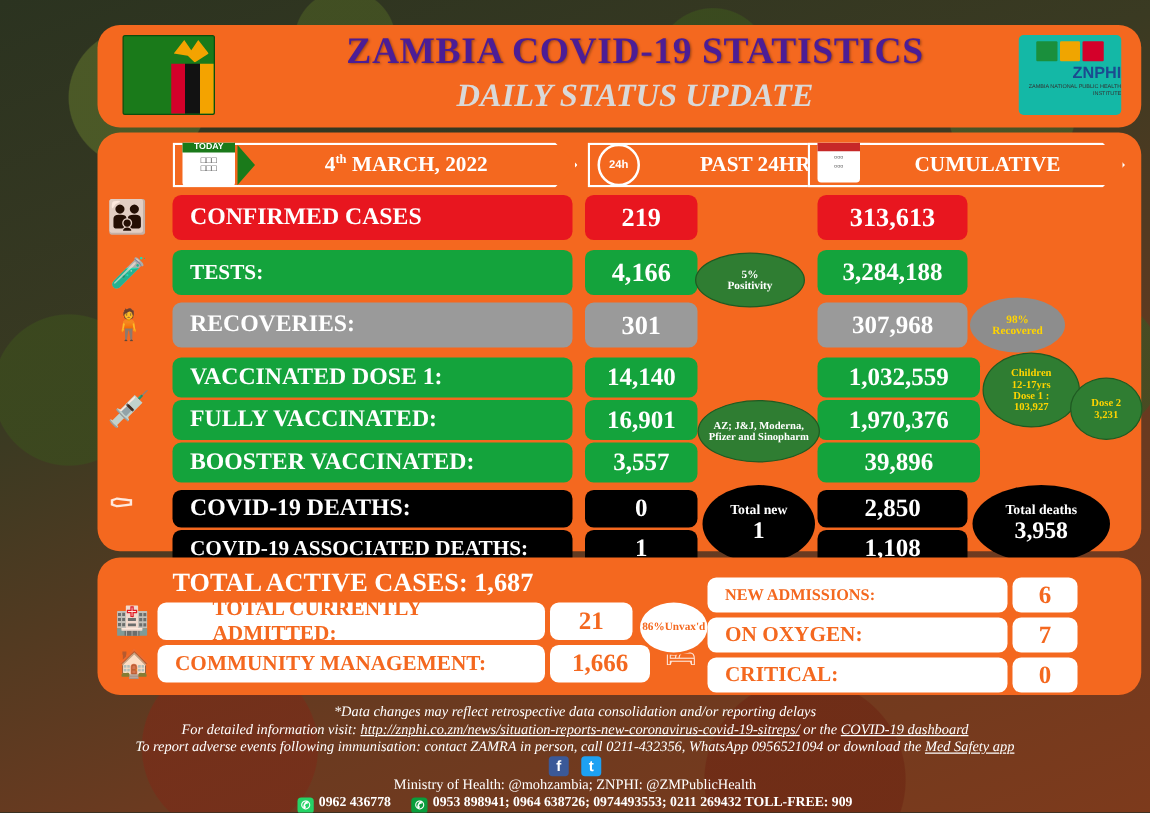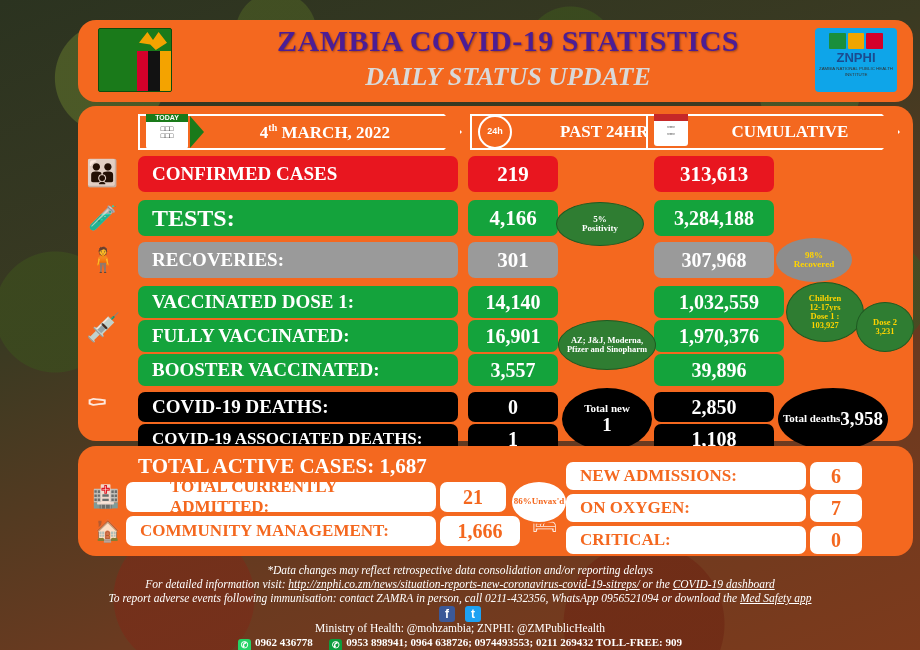--- a/index.html
+++ b/index.html
@@ -43,22 +43,22 @@
     overflow:hidden;
   }
   .flag .stripes{position:absolute;right:0;bottom:0;width:34px;height:40px;display:flex;}
   .flag .stripes i{flex:1;}
   .flag .s1{background:#d4002a;} .flag .s2{background:#121212;} .flag .s3{background:#f4a300;}
   .flag .eagle{
     position:absolute;right:4px;top:3px;width:28px;height:18px;
     background:#f4a300;clip-path:polygon(0 60%,30% 0,50% 45%,70% 0,100% 60%,60% 100%,40% 70%);
   }
   .znphi{
-    position:absolute;right:16px;top:8px;width:82px;height:64px;background:#0ea5e9;border-radius:4px;
-    text-align:center;font-family:"Liberation Sans",sans-serif;
+    position:absolute;right:16px;top:8px;width:82px;height:64px;background:#14b8a6;border-radius:4px;
+    text-align:right;font-family:"Liberation Sans",sans-serif;
   }
   .znphi .bars{height:16px;margin:5px 14px 2px;display:flex;gap:2px;}
   .znphi .bars i{flex:1;border-radius:1px;}
   .znphi .b1{background:#1a8f3c;} .znphi .b2{background:#f0a500;} .znphi .b3{background:#d4002a;}
   .znphi .name{font-size:13px;font-weight:bold;color:#1b4b8f;line-height:1;}
   .znphi .sub{font-size:4.4px;color:#333;line-height:1.25;margin-top:2px;}
 
   
   #main{left:78px;top:106px;width:835px;height:335px;}
   
@@ -175,21 +175,21 @@
   <div class="icon" style="left:8px;top:52px;font-size:26px;">👪</div>
   <div class="icon" style="left:10px;top:98px;font-size:24px;">🧪</div>
   <div class="icon" style="left:10px;top:140px;font-size:24px;">🧍</div>
   <div class="icon" style="left:8px;top:205px;font-size:28px;">💉</div>
   <div class="icon" style="left:8px;top:282px;font-size:26px;">⚰</div>
 
   <div class="pill red left" style="left:60px;top:50px;width:320px;height:36px;font-size:19px;">CONFIRMED CASES</div>
   <div class="pill red center" style="left:390px;top:50px;width:90px;height:36px;font-size:21px;">219</div>
   <div class="pill red center" style="left:576px;top:50px;width:120px;height:36px;font-size:21px;">313,613</div>
 
-  <div class="pill green left" style="left:60px;top:94px;width:320px;height:36px;font-size:24px;">TESTS:</div>
+  <div class="pill green left" style="left:60px;top:94px;width:320px;height:36px;font-size:17px;">TESTS:</div>
   <div class="pill green center" style="left:390px;top:94px;width:90px;height:36px;font-size:21px;">4,166</div>
   <div class="ellipse e-green" style="left:478px;top:96px;width:86px;height:42px;font-size:9px;flex-direction:column;">
     <span>5%</span>
     <span>Positivity</span>
   </div>
   <div class="pill green center" style="left:576px;top:94px;width:120px;height:36px;font-size:20px;">3,284,188</div>
 
   <div class="pill grey left" style="left:60px;top:136px;width:320px;height:36px;font-size:19px;">RECOVERIES:</div>
   <div class="pill grey center" style="left:390px;top:136px;width:90px;height:36px;font-size:21px;">301</div>
   <div class="pill grey center" style="left:576px;top:136px;width:120px;height:36px;font-size:20px;">307,968</div>
@@ -227,21 +227,21 @@
   <div class="pill black center" style="left:576px;top:286px;width:120px;height:30px;font-size:20px;">2,850</div>
 
   <div class="pill black left" style="left:60px;top:318px;width:320px;height:30px;font-size:17px;">COVID-19 ASSOCIATED DEATHS:</div>
   <div class="pill black center" style="left:390px;top:318px;width:90px;height:30px;font-size:20px;">1</div>
   <div class="pill black center" style="left:576px;top:318px;width:120px;height:30px;font-size:20px;">1,108</div>
 
   <div class="ellipse e-black" style="left:484px;top:282px;width:90px;height:62px;flex-direction:column;">
     <span style="font-size:11px;">Total new</span>
     <span style="font-size:19px;">1</span>
   </div>
-  <div class="ellipse e-black" style="left:700px;top:282px;width:110px;height:62px;flex-direction:row;">
+  <div class="ellipse e-black" style="left:700px;top:282px;width:110px;height:62px;flex-direction:column;">
     <span style="font-size:11px;">Total deaths</span>
     <span style="font-size:19px;">3,958</span>
   </div>
 </div>
 
 <div class="panel" id="bottom">
   <div class="bl-title" style="left:60px;top:8px;">TOTAL ACTIVE CASES: 1,687</div>
 
   <div class="icon" style="left:14px;top:38px;font-size:22px;">🏥</div>
   <div class="icon" style="left:16px;top:72px;font-size:22px;">🏠</div>
@@ -251,21 +251,21 @@
   <div class="pill white left" style="left:48px;top:36px;width:310px;height:30px;font-size:17px;padding-left:44px;">TOTAL CURRENTLY ADMITTED:</div>
   <div class="pill white center" style="left:362px;top:36px;width:66px;height:30px;font-size:20px;">21</div>
   <div class="ellipse e-white" style="left:432px;top:34px;width:54px;height:40px;font-size:9px;flex-direction:row;">
     <span>86%</span>
     <span>Unvax'd</span>
   </div>
 
   <div class="pill white left" style="left:48px;top:70px;width:310px;height:30px;font-size:17px;">COMMUNITY MANAGEMENT:</div>
   <div class="pill white center" style="left:362px;top:70px;width:80px;height:30px;font-size:20px;">1,666</div>
 
-  <div class="pill white left" style="left:488px;top:16px;width:240px;height:28px;font-size:17px;">NEW ADMISSIONS:</div>
+  <div class="pill white left" style="left:488px;top:16px;width:240px;height:28px;font-size:13px;">NEW ADMISSIONS:</div>
   <div class="pill white center" style="left:732px;top:16px;width:52px;height:28px;font-size:20px;">6</div>
 
   <div class="pill white left" style="left:488px;top:48px;width:240px;height:28px;font-size:17px;">ON OXYGEN:</div>
   <div class="pill white center" style="left:732px;top:48px;width:52px;height:28px;font-size:20px;">7</div>
 
   <div class="pill white left" style="left:488px;top:80px;width:240px;height:28px;font-size:17px;">CRITICAL:</div>
   <div class="pill white center" style="left:732px;top:80px;width:52px;height:28px;font-size:20px;">0</div>
 </div>
 
 <div class="foot" style="top:562px;">*Data changes may reflect retrospective data consolidation and/or reporting delays</div>

